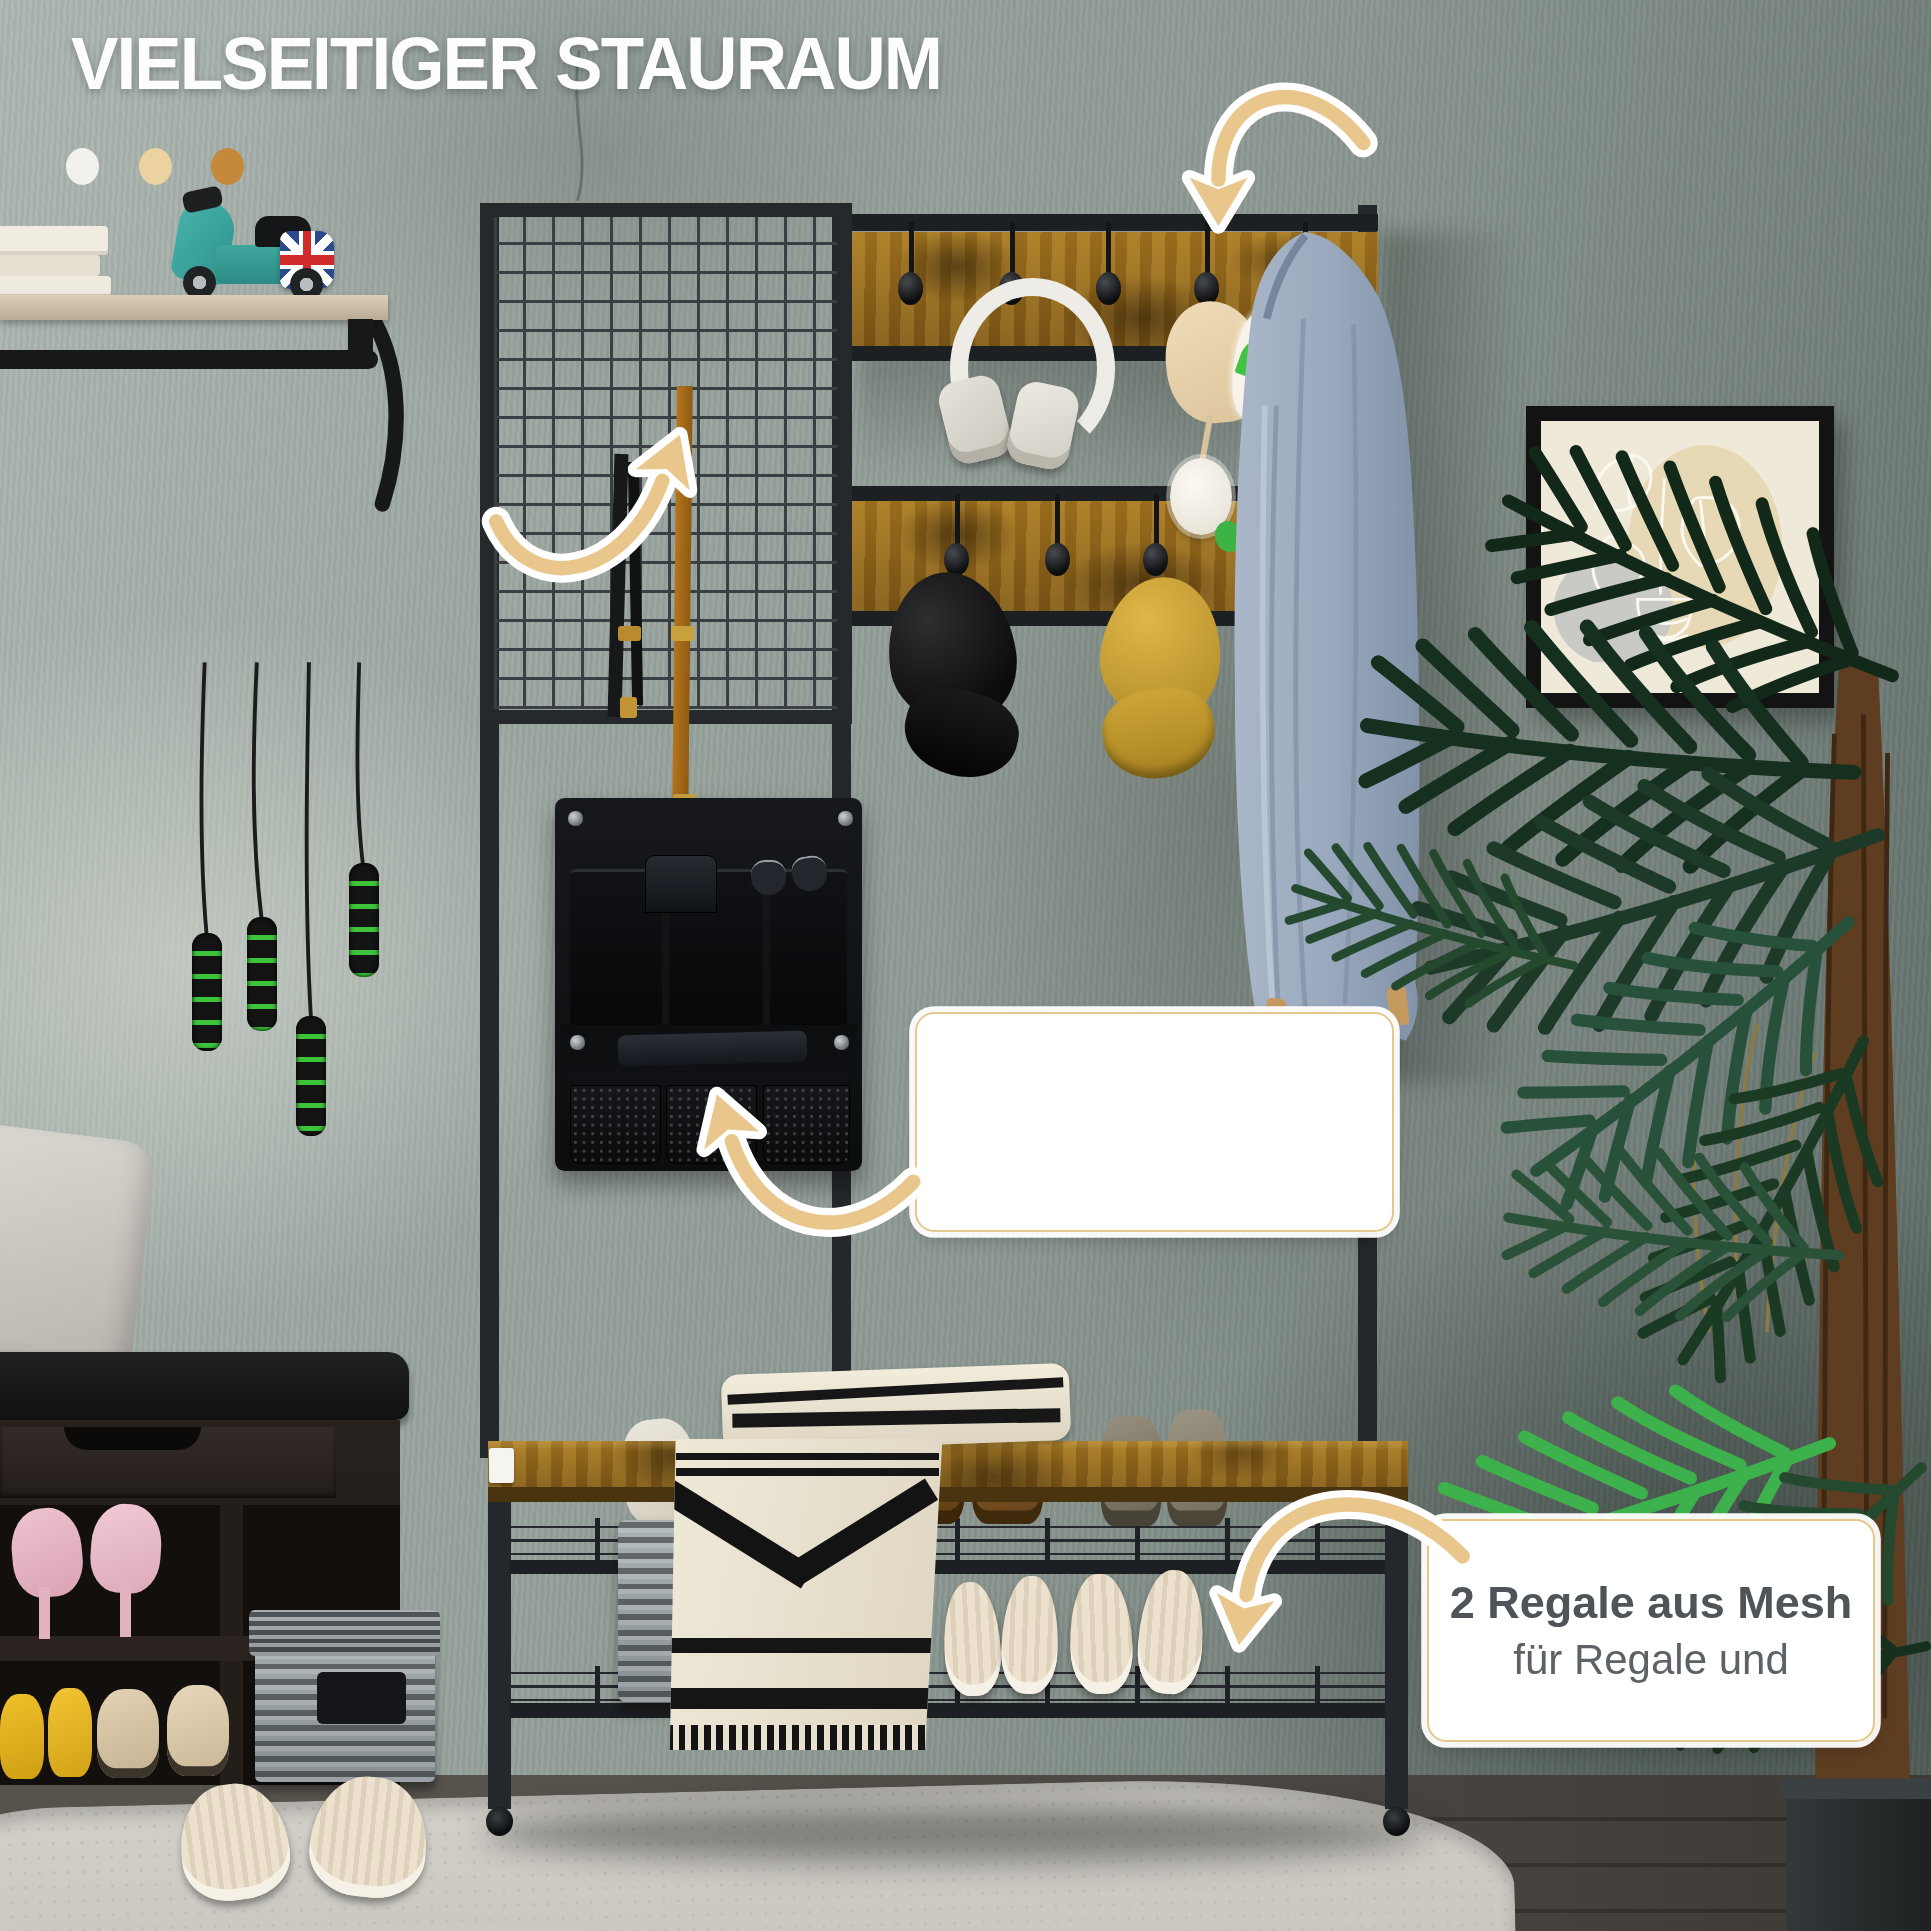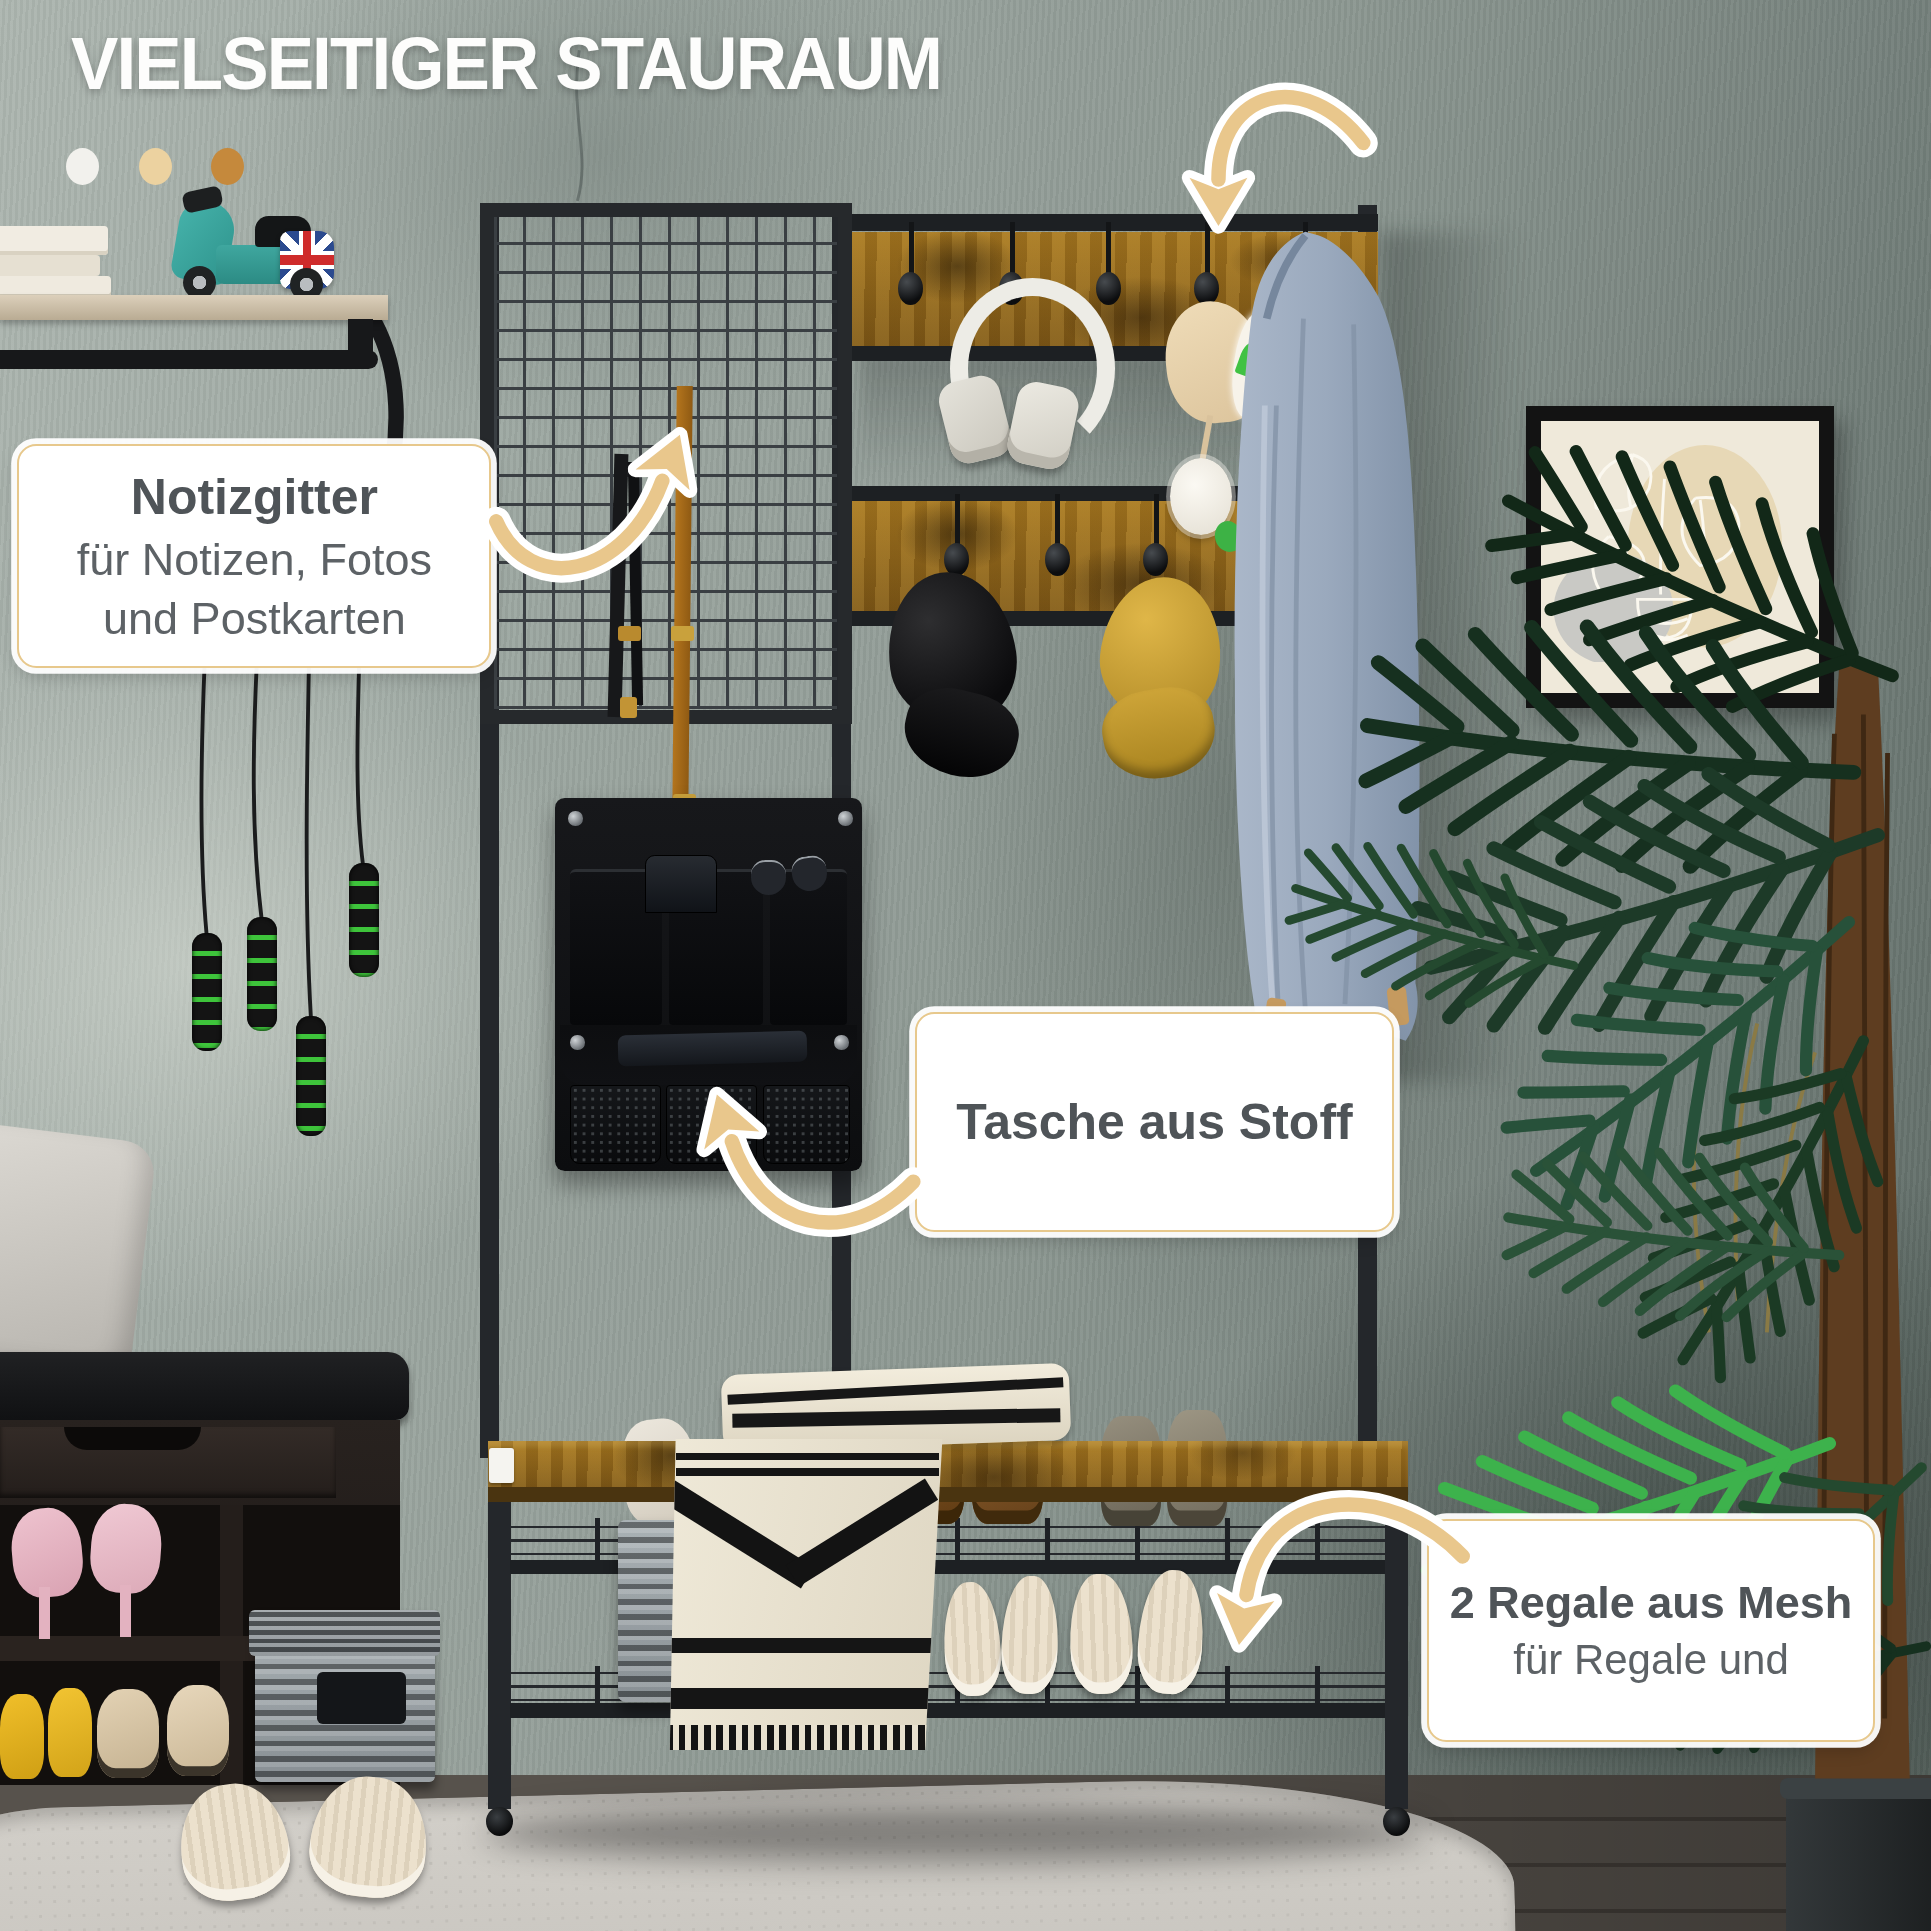--- a/index.html
+++ b/index.html
@@ -373,27 +373,21 @@
     <use href="#frond" transform="translate(1945,865) rotate(164) scale(2.1)" style="color:#1d3a28"></use>
     <use href="#frond" transform="translate(1630,1000) rotate(196) scale(1.3)" style="color:#24492f"></use>
     <use href="#frond" transform="translate(1915,955) rotate(142) scale(1.8)" style="color:#27513a"></use>
     <use href="#frond" transform="translate(1930,1078) rotate(120) scale(1.65)" style="color:#1b3a24"></use>
     <use href="#frond" transform="translate(1905,1300) rotate(187) scale(1.5)" style="color:#2a5238"></use>
     <use href="#frond" transform="translate(1895,1495) rotate(163) scale(1.9)" style="color:#3db24c"></use>
     <use href="#frond" transform="translate(1990,1520) rotate(140) scale(1.6)" style="color:#24492f"></use>
     <use href="#frond" transform="translate(1995,1705) rotate(172) scale(1.45)" style="color:#16301f"></use>
   </svg>
 
-  <div class="co abs" style="left:17.4px;top:444px;width:470px;height:220px;">
-    <div class="co-title co-big-title">Notizgitter</div>
-    <div class="co-big-line">für Notizen, Fotos</div>
-    <div class="co-big-line">und Postkarten</div>
-  </div>
   <div class="co abs" style="left:915px;top:1012px;width:475px;height:216px;">
-    <div class="co-title co-big-title">Tasche aus Stoff</div>
   </div>
   <div class="co abs" style="left:1427px;top:1519px;width:444px;height:219px;">
     <div class="co-title" style="font-size:45px;">2 Regale aus Mesh</div>
     <div style="font-size:42px;">für Regale und</div>
   </div>
 
   <svg class="layer" style="z-index:21;" viewBox="0 0 2000 2000" width="1931" height="1931">
     <defs>
       <path id="ah" d="M-30 -16 L0 34 L30 -16 L0 -4 Z"></path>
     </defs>

